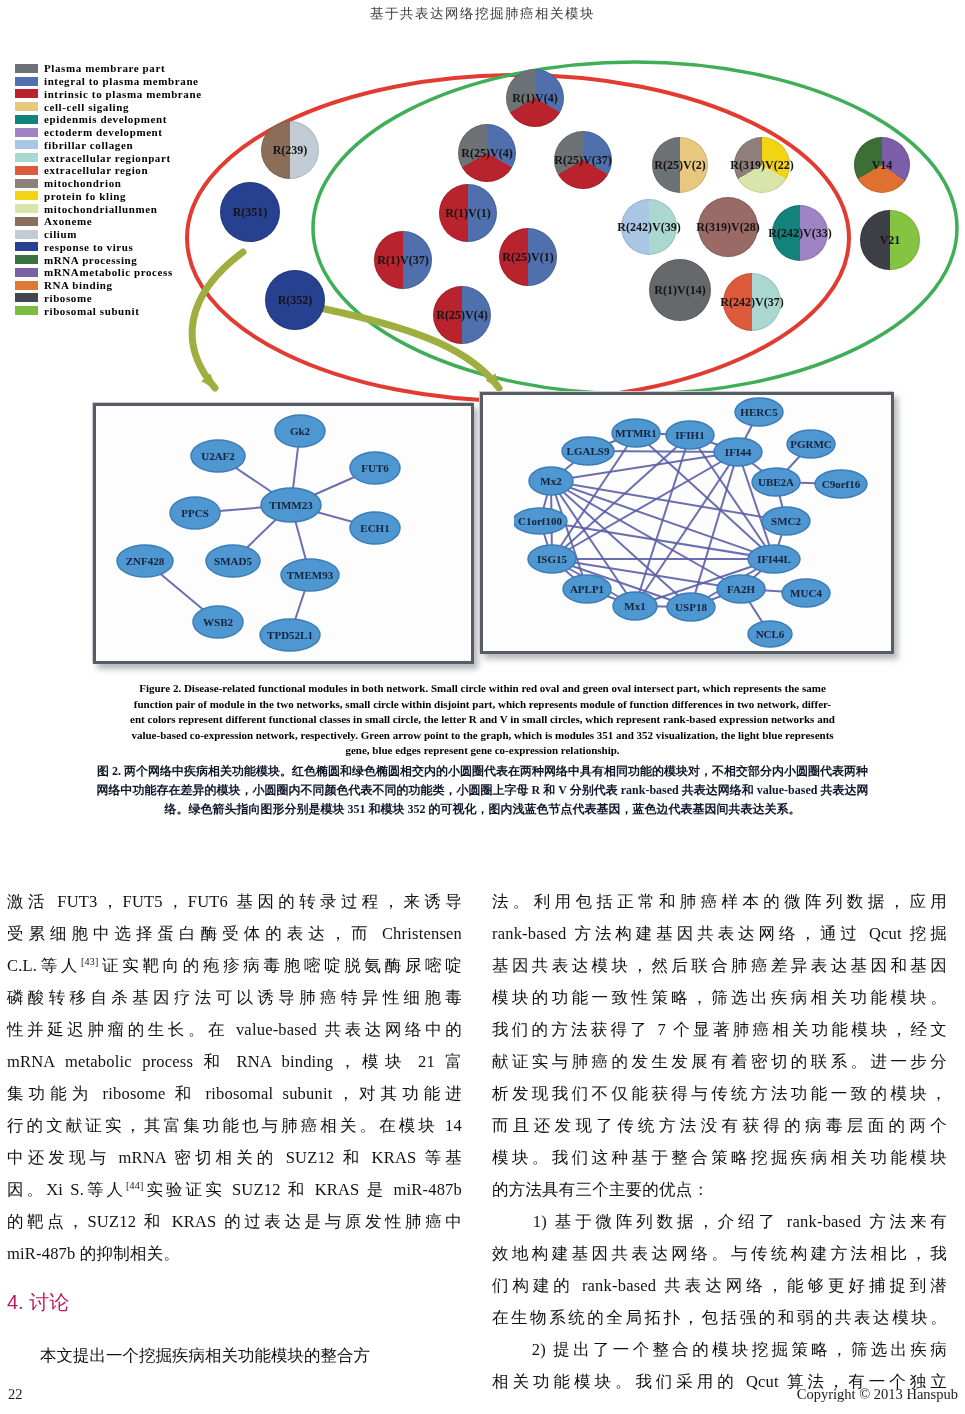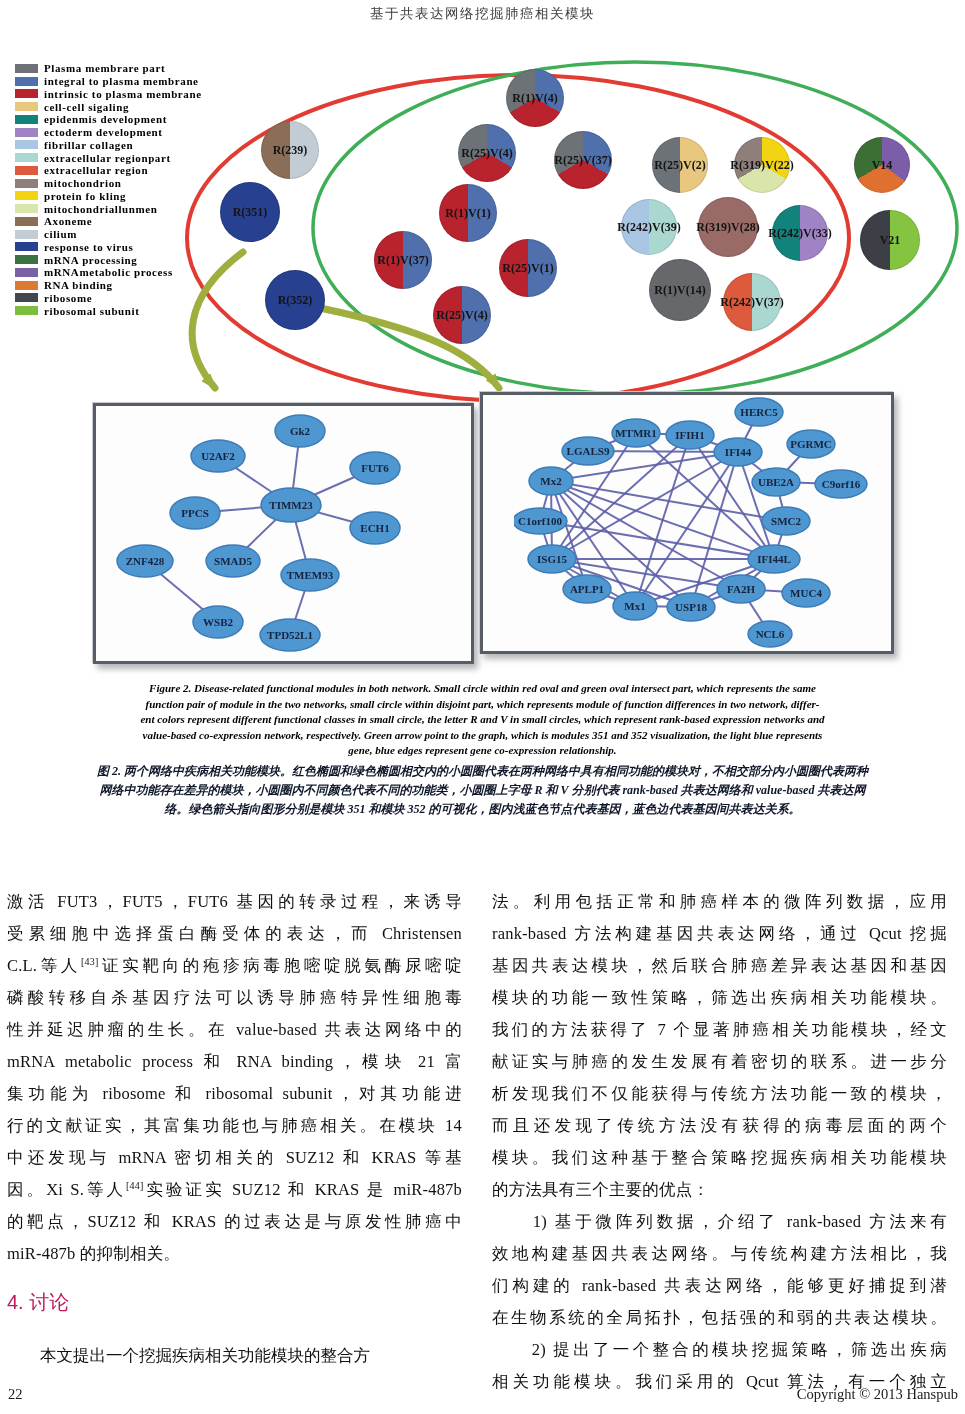--- a/index.html
+++ b/index.html
@@ -22,21 +22,21 @@
   .legend-swatch{width:23px;height:9px;margin-right:6px;flex:none;}
   .legend-label{font-weight:bold;font-size:11px;letter-spacing:.6px;white-space:nowrap;color:#000;}
   
   .pie-node{position:absolute;border-radius:50%;display:flex;align-items:center;justify-content:center;
     box-shadow:inset 0 0 0 1px rgba(0,0,0,.10);}
   .pie-node span{font-weight:bold;font-size:12px;color:#141414;white-space:nowrap;}
   
   .module-box{position:absolute;background:#fdfdfd;border:3px solid #585c64;
     box-shadow:4px 5px 6px rgba(120,125,135,.55), -1px -1px 0 #c9ccd2;}
   
-  #caption{position:absolute;top:681px;left:4px;width:957px;text-align:center;font-style:italic;}
+  #caption{position:absolute;top:681px;left:4px;width:957px;text-align:center;}
   .cap-en{font-weight:bold;font-size:11px;line-height:15.6px;color:#000;}
   .cap-zh{font-weight:bold;font-size:12px;line-height:19px;color:#0f172a;}
   #caption .zh-block{margin-top:3px;}
   
   #body-text{position:absolute;top:852px;left:7px;width:951px;display:flex;gap:30px;}
   .col{width:455px;flex:none;margin-top:34px;}
   .line{height:32px;line-height:32px;font-size:16.5px;letter-spacing:.2px;overflow:visible;white-space:nowrap;}
   .line.j{white-space:normal;text-align:justify;text-align-last:justify;}
   .line sup{font-size:10px;line-height:0;}
   .section-heading{margin-top:15px;height:34px;line-height:34px;
@@ -164,21 +164,21 @@
       </div>
       <div class="pie-node" style="left: 554px; top: 131px; height: 58px; width: 58px; background: conic-gradient(rgb(79, 111, 173) 0deg, rgb(79, 111, 173) 120deg, rgb(184, 35, 46) 120deg, rgb(184, 35, 46) 240deg, rgb(109, 114, 119) 240deg, rgb(109, 114, 119) 360deg);">
         <span>R(25)V(37)</span>
       </div>
       <div class="pie-node" style="left: 439px; top: 184px; height: 58px; width: 58px; background: conic-gradient(rgb(79, 111, 173) 0deg, rgb(79, 111, 173) 180deg, rgb(184, 35, 46) 180deg, rgb(184, 35, 46) 360deg);">
         <span>R(1)V(1)</span>
       </div>
       <div class="pie-node" style="left: 374px; top: 231px; height: 58px; width: 58px; background: conic-gradient(rgb(79, 111, 173) 0deg, rgb(79, 111, 173) 180deg, rgb(184, 35, 46) 180deg, rgb(184, 35, 46) 360deg);">
         <span>R(1)V(37)</span>
       </div>
-      <div class="pie-node" style="left: 499px; top: 239px; height: 58px; width: 58px; background: conic-gradient(rgb(79, 111, 173) 0deg, rgb(79, 111, 173) 180deg, rgb(184, 35, 46) 180deg, rgb(184, 35, 46) 360deg);">
+      <div class="pie-node" style="left: 499px; top: 228px; height: 58px; width: 58px; background: conic-gradient(rgb(79, 111, 173) 0deg, rgb(79, 111, 173) 180deg, rgb(184, 35, 46) 180deg, rgb(184, 35, 46) 360deg);">
         <span>R(25)V(1)</span>
       </div>
       <div class="pie-node" style="left: 433px; top: 286px; height: 58px; width: 58px; background: conic-gradient(rgb(79, 111, 173) 0deg, rgb(79, 111, 173) 180deg, rgb(184, 35, 46) 180deg, rgb(184, 35, 46) 360deg);">
         <span>R(25)V(4)</span>
       </div>
       <div class="pie-node" style="left: 652px; top: 137px; height: 56px; width: 56px; background: conic-gradient(rgb(232, 199, 127) 0deg, rgb(232, 199, 127) 180deg, rgb(109, 114, 119) 180deg, rgb(109, 114, 119) 360deg);">
         <span>R(25)V(2)</span>
       </div>
       <div class="pie-node" style="left: 734px; top: 137px; height: 56px; width: 56px; background: conic-gradient(rgb(242, 212, 18) 0deg, rgb(242, 212, 18) 120deg, rgb(217, 229, 171) 120deg, rgb(217, 229, 171) 240deg, rgb(143, 127, 122) 240deg, rgb(143, 127, 122) 360deg);">
         <span>R(319)V(22)</span>

